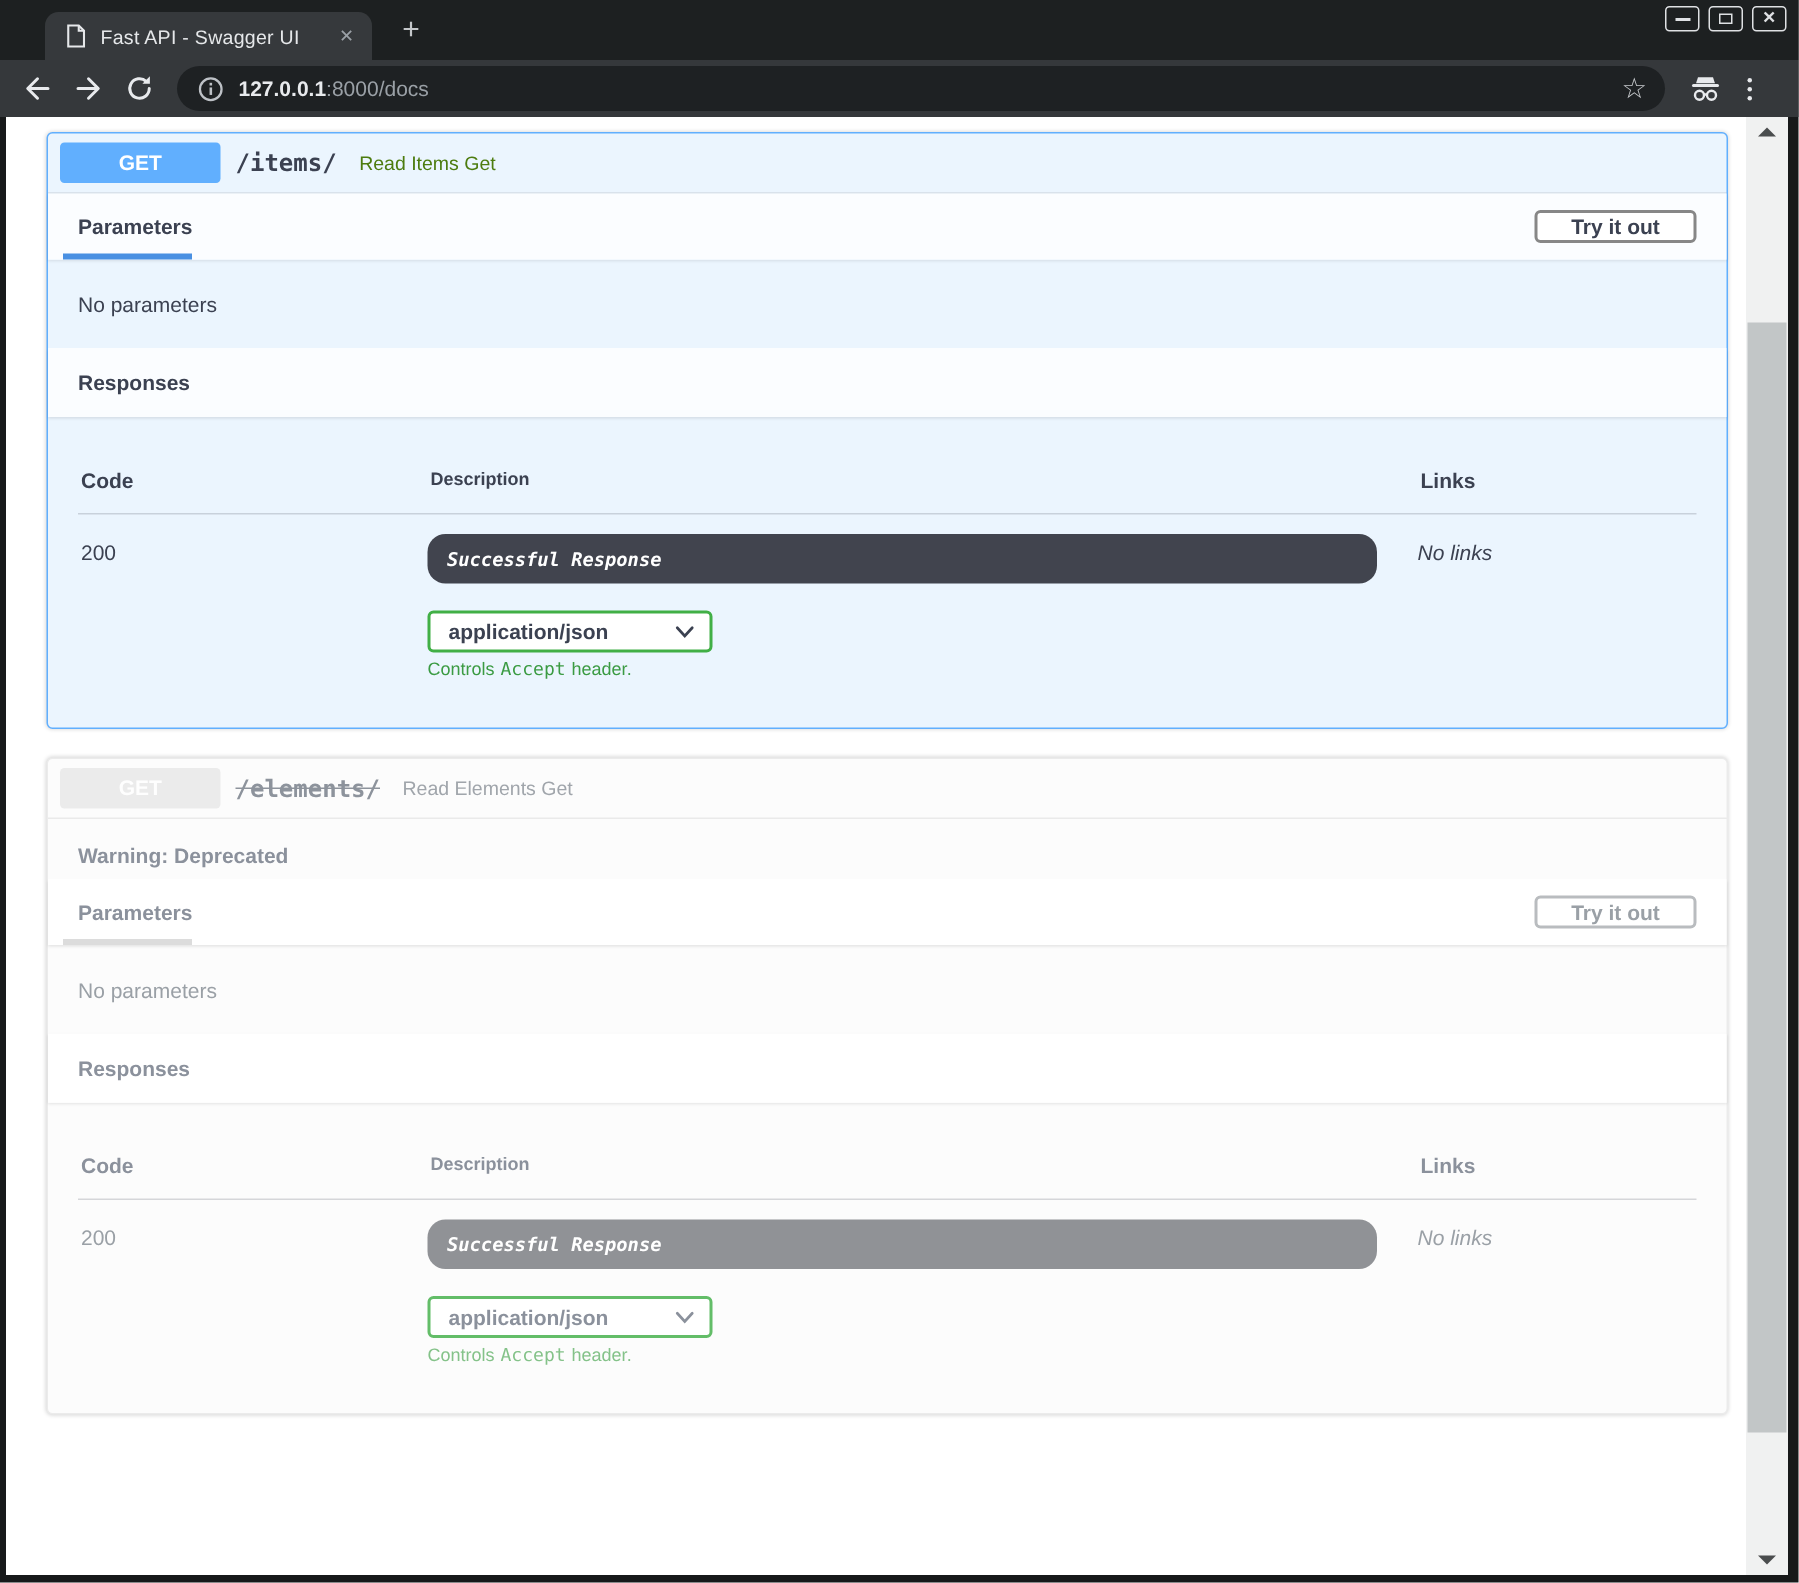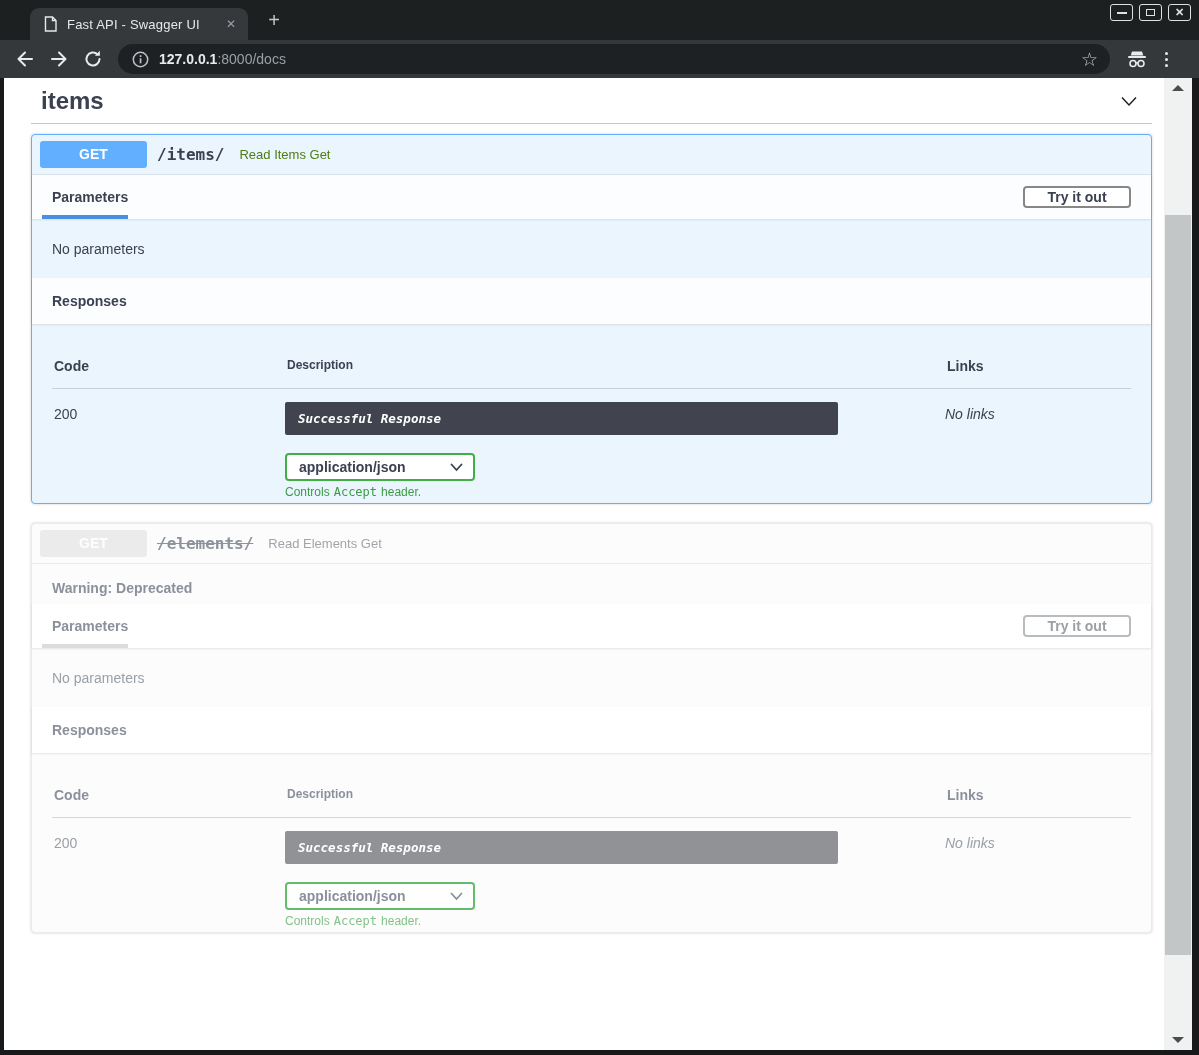--- a/index.html
+++ b/index.html
@@ -88,31 +88,31 @@
   }
   .op-deprecated .tryout-btn { border-color:#b9bcbf; color:#9aa0a6; }
 
   .params-body { padding:22px 20px 21px 20px; }
   .no-params { font-size:14px; color:#3b4151; }
   .op-deprecated .no-params { color:#9aa0a6; }
 
   .sec-title { font-size:14px; font-weight:700; color:#3b4151; }
   .responses-header { min-height:46px; }
 
-  .responses-inner { padding:14px 20px 4px 20px; }
+  .responses-inner { padding:14px 20px 32px 20px; }
   .resp-grid { display:grid; grid-template-columns:233px 660px 1fr; align-items:start; }
   .resp-head { padding:20px 0 14px 2px; border-bottom:1px solid rgba(59,65,81,.2); }
   .th-code, .th-links { font-size:14px; font-weight:700; color:#3b4151; }
   .th-desc { font-size:12px; font-weight:700; color:#3b4151; }
   .op-deprecated .th-code, .op-deprecated .th-desc, .op-deprecated .th-links { color:#8b919c; }
   .resp-row { padding-top:13px; }
   .td-code { font-size:14px; color:#3b4151; padding-left:2px; padding-top:4px; }
   .op-deprecated .td-code { color:#9aa0a6; }
   .success-box {
-    width:553px; height:33px; background:#41444e; border-radius:2px;
+    width:633px; height:33px; background:#41444e; border-radius:12px;
     display:flex; align-items:center; padding-left:13px;
   }
   .op-deprecated .success-box { background:#909296; }
   .success-text { font-family:"DejaVu Sans Mono", monospace; font-style:italic; font-weight:700; font-size:12.5px; color:#fff; }
   .media-select {
     margin-top:18px; width:190px; height:28px; border:2px solid #41af46; border-radius:4px;
     background:#fff; display:flex; align-items:center; padding:0 10px 0 12px;
   }
   .media-select span { font-size:14px; font-weight:700; color:#3b4151; flex:1; }
   .op-deprecated .media-select { border-color:#63bd68; }
@@ -198,28 +198,20 @@
   <span class="dots">
       <i></i>
       <i></i>
       <i></i>
     </span>
 </div>
 
 <div class="content">
   <div class="swagger">
 
-    <div class="tag-row">
-      <span class="tag-title">items</span>
-      <span class="tag-chevron">
-        <svg width="22" height="22" viewBox="0 0 22 22">
-            <path d="M4 7.5 11 15 18 7.5" fill="none" stroke="#1c1c1c" stroke-width="1.4"></path>
-          </svg>
-      </span>
-    </div>
 
     <div class="opblock">
       <div class="op-summary">
         <span class="method-btn">GET</span>
         <span class="op-path">/items/</span>
         <span class="op-desc">Read Items Get</span>
       </div>
 
       <div class="sec-header">
         <span class="tab-label">Parameters</span>

